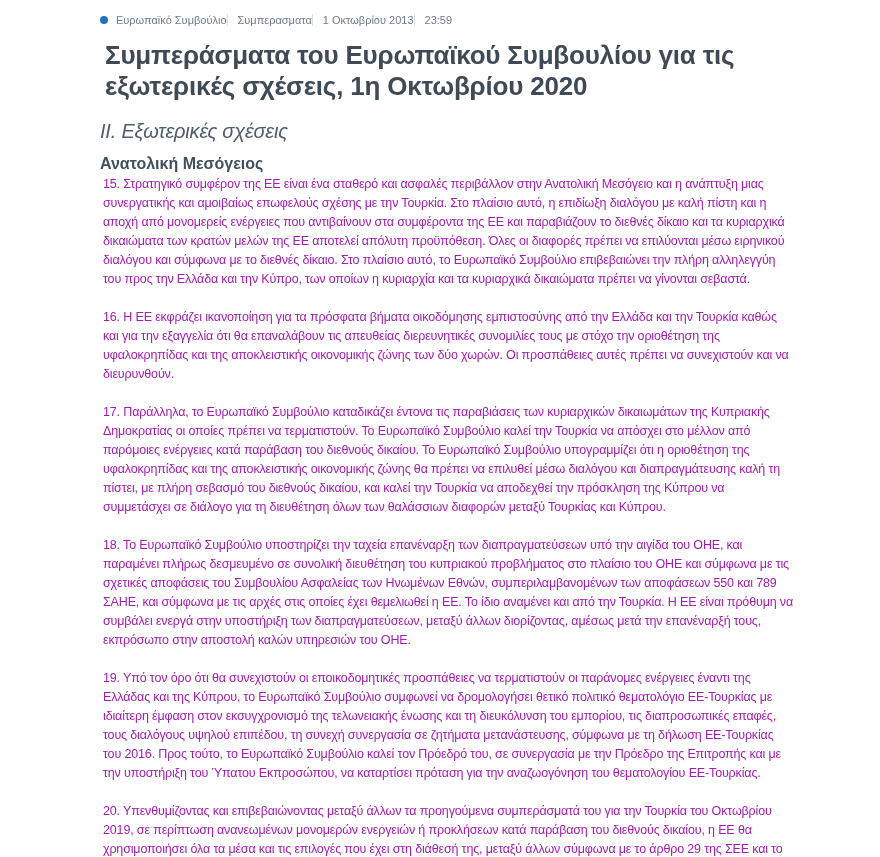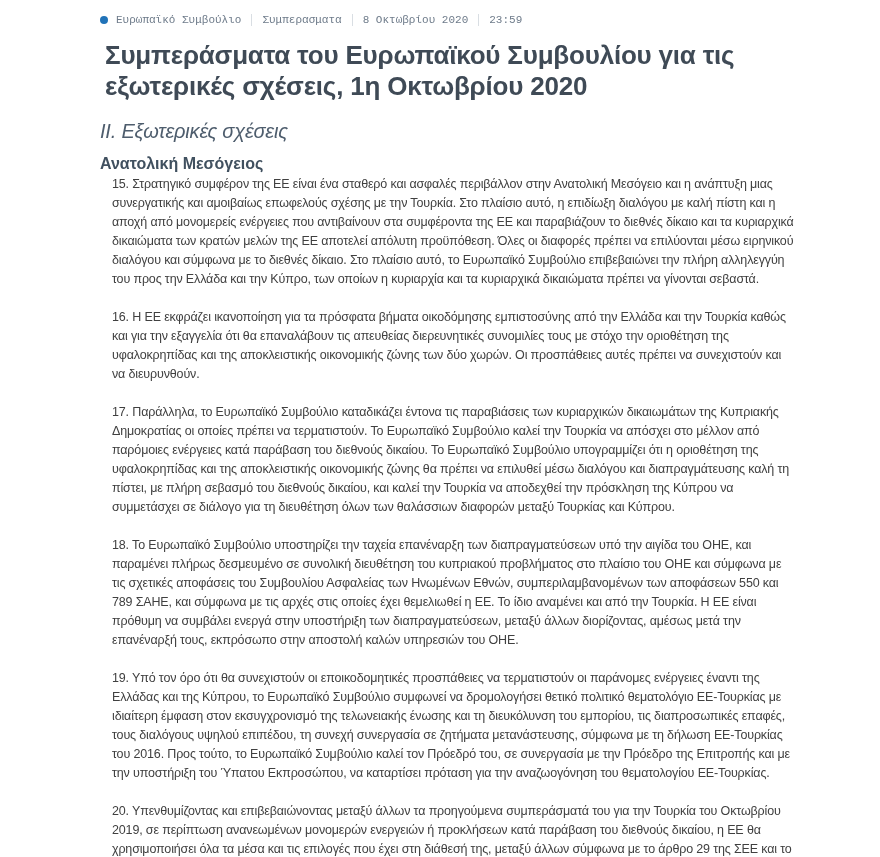--- a/index.html
+++ b/index.html
@@ -22,21 +22,21 @@
     margin-bottom: 4px;
   }
   .meta-dot {
     width: 8px; height: 8px;
     border-radius: 50%;
     background: #2173b8;
     display: inline-block;
     margin-right: 8px;
     flex: 0 0 auto;
   }
-  .meta-item { padding-right: 10px; white-space: nowrap; font-family: Liberation Mono, monospace; }
+  .meta-item { white-space: nowrap; }
   .meta-item + .meta-item {
     border-left: 1px solid #d9dee3;
     padding-left: 10px;
   }
   .meta-item.linkish { cursor: pointer; }
   
   h1.doc-title {
     font-size: 26px;
     font-weight: bold;
     color: #3f4a56;
@@ -57,35 +57,35 @@
     font-size: 16px;
     font-weight: bold;
     color: #40505f;
     margin: 12px 0 2px 0;
   }
   
   .doc-body p {
     font-size: 12.5px;
     line-height: 19px;
     letter-spacing: -0.15px;
-    color: #404040;
-    margin: 0 0 19px 12px;
+    color: #a21caf;
+    margin: 0 0 19px 3px;
     text-align: left;
   }
 </style>
 </head>
 <body>
 
 <div class="page">
 
   <div class="meta-bar">
     <span class="meta-dot"></span>
     <span class="meta-item linkish">Ευρωπαϊκό Συμβούλιο</span>
     <span class="meta-item">Συμπερασματα</span>
-    <span class="meta-item">8 Οκτωβρίου 2020</span>
+    <span class="meta-item">1 Οκτωβρίου 2013</span>
     <span class="meta-item">23:59</span>
   </div>
 
   <h1 class="doc-title">Συμπεράσματα του Ευρωπαϊκού Συμβουλίου για τις εξωτερικές σχέσεις, 1η Οκτωβρίου 2020</h1>
 
   <h2 class="section-heading">ΙΙ. Εξωτερικές σχέσεις</h2>
 
   <h3 class="subsection-heading">Ανατολική Μεσόγειος</h3>
 
   <div class="doc-body">

